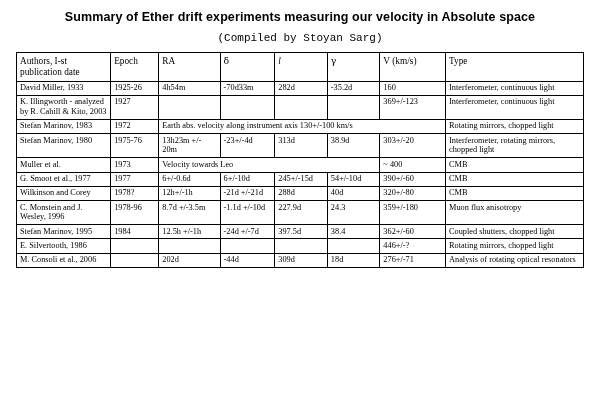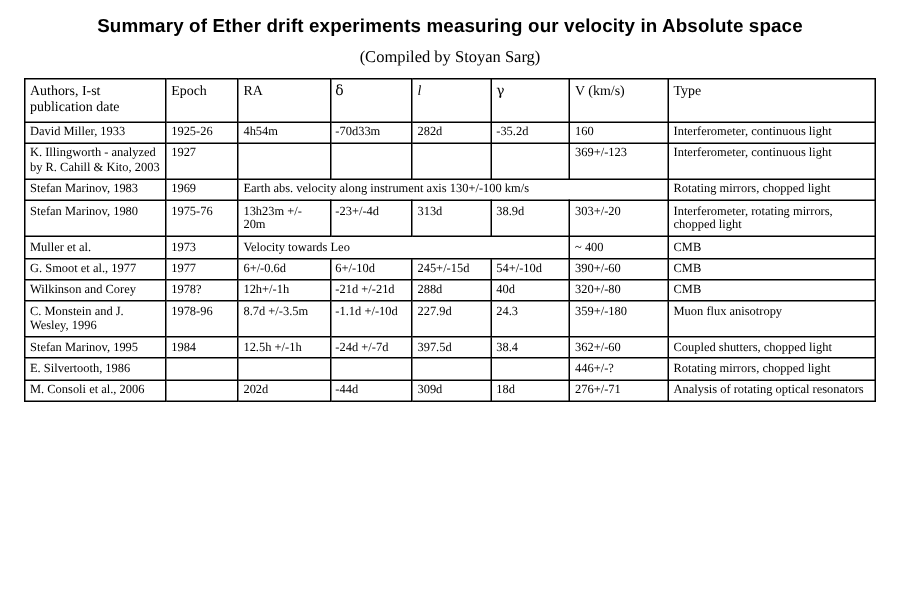--- a/index.html
+++ b/index.html
@@ -25,21 +25,21 @@
     text-align: center;
     font-family: "Liberation Sans", sans-serif;
     font-weight: bold;
     font-size: 12.5px;
     line-height: 1.25;
     margin: 2px 0 6px 0;
     letter-spacing: 0.1px;
   }
   .doc-subtitle {
     text-align: center;
-    font-family: Liberation Serif, serif;
+    font-family: Liberation Mono, monospace;
     font-size: 11px;
     margin: 0 0 8px 0;
   }
   table.ether {
     border-collapse: collapse;
     table-layout: fixed;
     width: 568px;
     margin: 0 auto;
     font-family: "Liberation Serif", serif;
     font-size: 8.3px;
@@ -128,21 +128,21 @@
         <td></td>
         <td></td>
         <td></td>
         <td></td>
         <td>369+/-123</td>
         <td>Interferometer, continuous light</td>
       </tr>
 
       <tr>
         <td>Stefan Marinov, 1983</td>
-        <td>1969</td>
+        <td>1972</td>
         <td class="span-center" colspan="5">Earth abs. velocity along instrument  axis 130+/-100 km/s</td>
         <td>Rotating mirrors, chopped light</td>
       </tr>
 
       <tr>
         <td>Stefan Marinov, 1980</td>
         <td>1975-76</td>
         <td>13h23m +/- 20m</td>
         <td>-23+/-4d</td>
         <td>313d</td>

